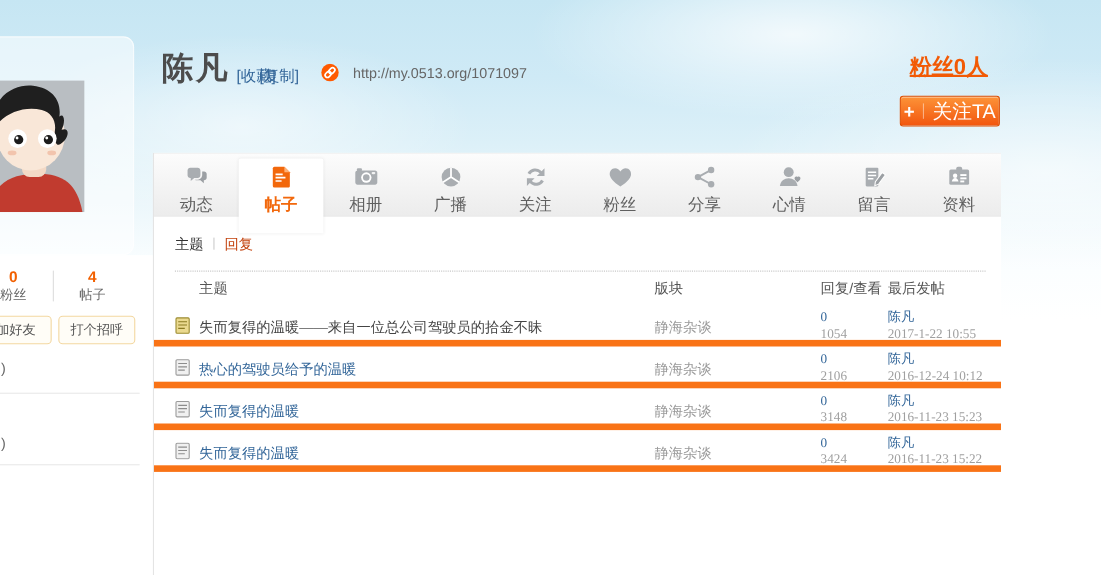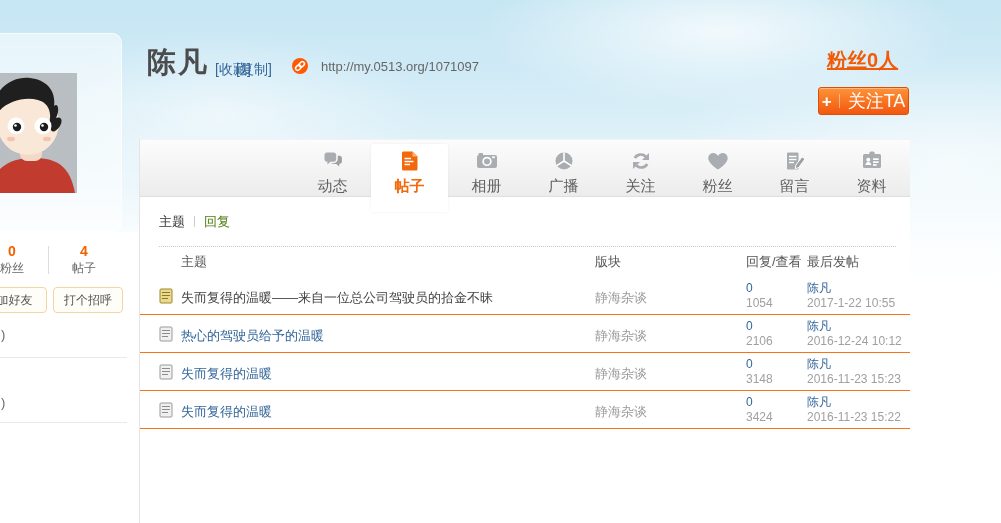--- a/index.html
+++ b/index.html
@@ -63,27 +63,27 @@
   .tab .tlabel{ font-size:15px; color:#5f5f5f; }
   .tab.active{ background:#fff; margin-top:4px; height:68px; padding-top:5px;
     border-radius:2px 2px 0 0; position:relative; z-index:2;
     box-shadow:0 0 3px rgba(0,0,0,.06); }
   .tab.active .tlabel{ color:#f2680c; font-weight:bold; }
 
   .content{ position:absolute; top:58px; left:0; right:0; bottom:0; background:#fff; }
   .subnav{ position:absolute; top:16px; left:19px; font-size:13px; }
   .subnav .cur{ color:#333; cursor:pointer; }
   .subnav .pipe{ display:inline-block; width:1px; height:11px; background:#ccc; margin:0 9px; vertical-align:-1px; }
-  .subnav .lnk{ color:#4d7c0f; cursor:pointer;margin-top:16px; }
+  .subnav .lnk{ color:#c2410c; cursor:pointer;margin-top:16px; }
   .dotline{ position:absolute; top:49px; left:19px; width:737px; border-top:1px dotted #c8c8c8; }
   .thead{ position:absolute; top:50px; left:0; right:0; height:30px; }
   .thead span{ position:absolute; top:0; line-height:30px; font-size:13px; color:#555; }
   .col-subject{ left:41px; } .col-forum{ left:455px; } .col-reply{ left:606px; } .col-last{ left:667px; }
   .rows{ position:absolute; top:80px; left:0; right:0; }
-  .row{ position:relative; height:38px; border-bottom:1px solid #f97316; }
+  .row{ position:relative; height:38px; border-bottom:6px solid #f97316;font-family:Liberation Serif, serif; }
   .row .ricon{ position:absolute; left:19px; top:11px; width:14px; height:16px; }
   .row .rtitle{ position:absolute; left:41px; top:12px; font-size:13px; color:#369; cursor:pointer; white-space:nowrap; }
   .row.visited .rtitle{ color:#444; }
   .row .rforum{ position:absolute; left:455px; top:12px; font-size:13px; color:#9a9a9a; cursor:pointer; }
   .twolines{ position:absolute; top:4px; font-size:12px; line-height:15px; }
   .row .rreply{ left:606px; } .row .rlast{ left:667px; }
   .line-blue{ color:#369; } .line-gray{ color:#a0a0a0; }
   .rlast .line-blue{ cursor:pointer; }
 </style>
 </head>
@@ -215,21 +215,42 @@
 
       <div class="tab">
         <div class="ticon">
           <svg viewBox="0 0 24 24">
               <path fill="#a9adb1" d="M12 20.5S3.8 15.6 2.5 10.7C1.6 7.2 4 4 7.2 4c2 0 3.8 1.2 4.8 3 1-1.8 2.8-3 4.8-3 3.2 0 5.6 3.2 4.7 6.7C20.2 15.6 12 20.5 12 20.5z"></path>
             </svg>
         </div>
         <div class="tlabel">粉丝</div>
       </div>
 
-
+      <div class="tab">
+        <div class="ticon">
+          <svg viewBox="0 0 24 24">
+              <path d="M5.5 12L17.5 5.5M5.5 12l12 6.5" stroke="#a9adb1" stroke-width="1.8" fill="none"></path>
+              <circle cx="17.5" cy="5.5" r="2.9" fill="#a9adb1"></circle>
+              <circle cx="5.5" cy="12" r="2.9" fill="#a9adb1"></circle>
+              <circle cx="17.5" cy="18.5" r="2.9" fill="#a9adb1"></circle>
+            </svg>
+        </div>
+        <div class="tlabel">分享</div>
+      </div>
+
+      <div class="tab">
+        <div class="ticon">
+          <svg viewBox="0 0 24 24" fill="#a9adb1">
+              <circle cx="11" cy="7.5" r="4.5"></circle>
+              <path d="M3 20c.5-4.5 4-7 8-7s7.5 2.5 8 7z"></path>
+              <path d="M16.6 12.2c.5-.8 1.6-1 2.4-.4.8-.6 1.9-.4 2.4.4.6.9.2 2-.7 2.9l-1.7 1.5-1.7-1.5c-.9-.9-1.3-2-.7-2.9z" fill="#9ca0a4"></path>
+            </svg>
+        </div>
+        <div class="tlabel">心情</div>
+      </div>
 
       <div class="tab">
         <div class="ticon">
           <svg viewBox="0 0 24 24">
               <rect x="4" y="3.5" width="11.5" height="17" rx="1" fill="#a9adb1"></rect>
               <g stroke="#fff" stroke-width="1.4">
                 <line x1="6" y1="7.5" x2="13.5" y2="7.5"></line>
                 <line x1="6" y1="10.5" x2="13.5" y2="10.5"></line>
                 <line x1="6" y1="13.5" x2="11" y2="13.5"></line>
               </g>

